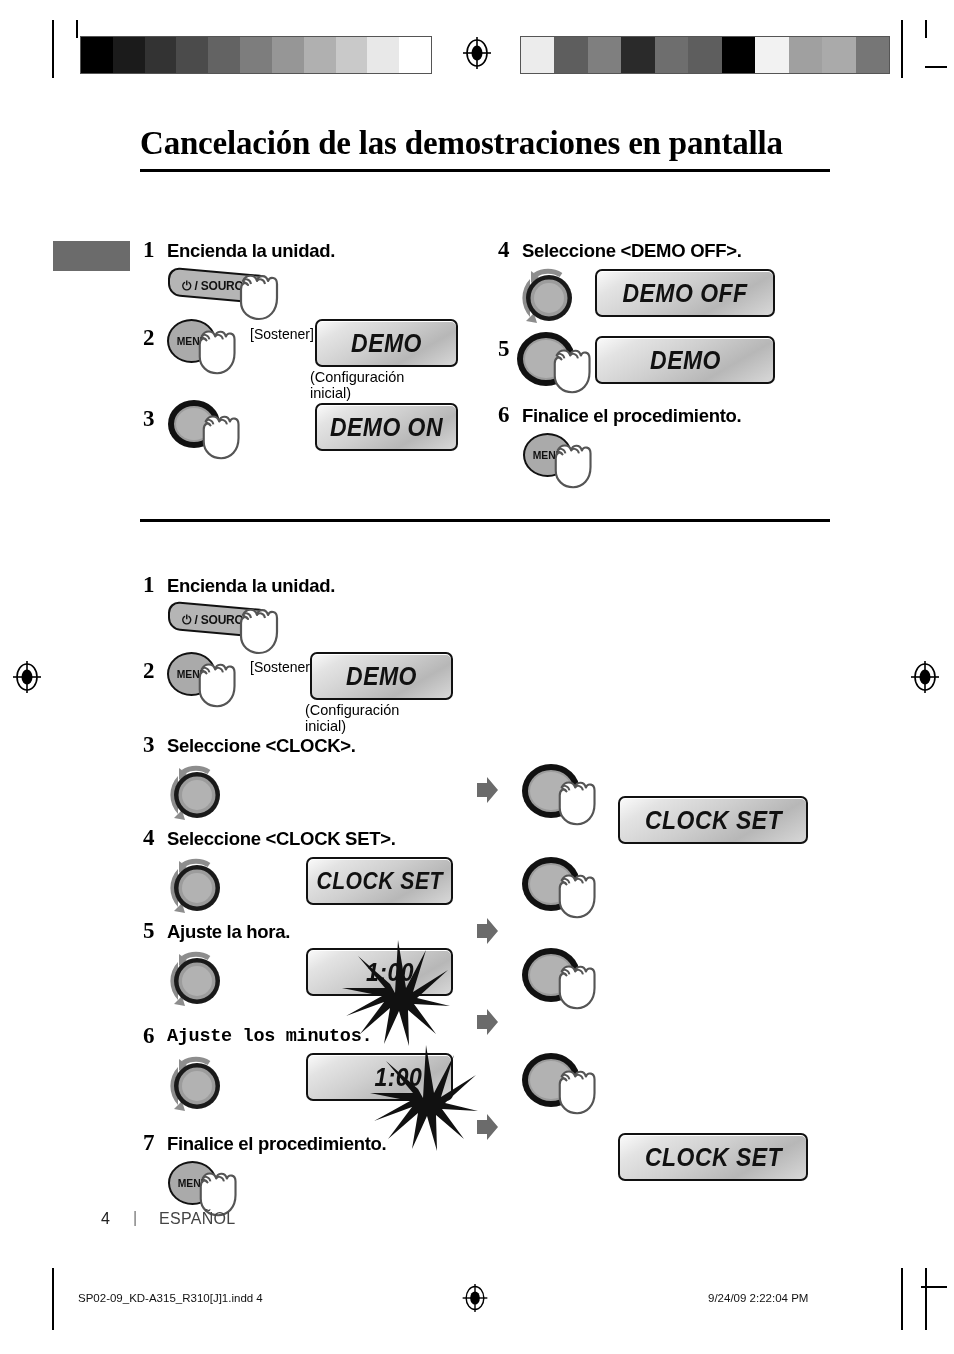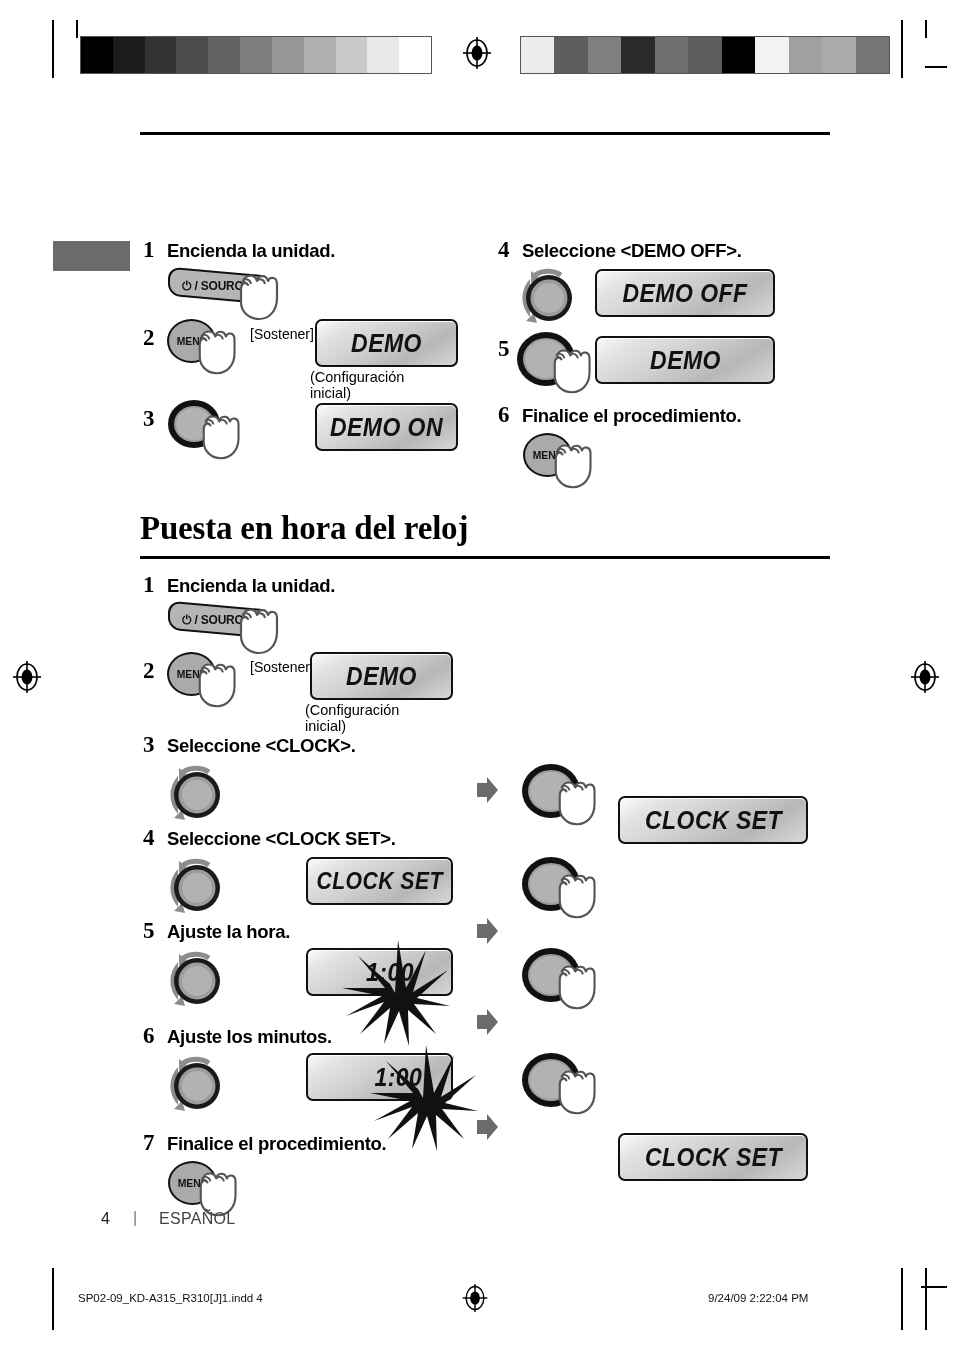--- a/index.html
+++ b/index.html
@@ -189,20 +189,21 @@
     <div class="sw" style="background: rgb(242, 242, 242);"></div>
     <div class="sw" style="background: rgb(160, 160, 160);"></div>
     <div class="sw" style="background: rgb(170, 170, 170);"></div>
     <div class="sw" style="background: rgb(118, 118, 118);"></div>
   </div>
 
 <div class="gray-tab"></div>
 
 <div id="content">
 
+  <h1 class="sec-title">Cancelación de las demostraciones en pantalla</h1>
   <div class="rule"></div>
 
   <div class="abs" style="left:0px;top:112px;width:350px;">
 
     <div class="abs" style="left:0;top:0;">
       <span class="stepnum abs" style="left:3px;top:0;">1</span>
       <span class="steptext abs" style="left:27px;top:3px;white-space:nowrap;">Encienda la unidad.</span>
       <div class="abs" style="left:28px;top:34px;">
         <div class="src-btn">
           <span>⏻ / SOURCE</span>
@@ -303,21 +304,20 @@
         <svg class="hand" style="left:25px;top:4px;" width="58" height="56" viewBox="0 0 60 58">
           <path d="M10 14 C13 7, 22 7, 24 14 C25 8, 33 7, 35 14 C37 9, 44 10, 44 17 L44 31 C44 44, 36 52, 26 52 C16 52, 8 45, 8 35 L8 22 C8 16, 13 14, 15 18 Z" fill="#ffffff" stroke="#555" stroke-width="2.2" stroke-linejoin="round"></path>
           <path d="M10 14 C12 11, 17 12, 18 17" fill="none" stroke="#555" stroke-width="2"></path>
           <path d="M24 14 C26 11, 31 12, 32 17" fill="none" stroke="#555" stroke-width="2"></path>
         </svg>
       </div>
     </div>
   </div>
 
   <div class="abs" style="left:0;top:385px;width:690px;">
-    <h1 class="sec-title" style="font-size:33px;">Puesta en hora del reloj</h1>
     <div class="rule" style="margin-top:9px;"></div>
 
     <div class="abs" style="left:0;top:62px;">
       <span class="stepnum abs" style="left:3px;top:0;">1</span>
       <span class="steptext abs" style="left:27px;top:3px;white-space:nowrap;">Encienda la unidad.</span>
       <div class="abs" style="left:28px;top:33px;">
         <div class="src-btn">
           <span>⏻ / SOURCE</span>
         </div>
         <svg class="hand" style="left:65px;top:-4px;" width="60" height="58" viewBox="0 0 60 58">
@@ -444,21 +444,21 @@
         <svg class="hand" style="left:30px;top:10px;" width="58" height="56" viewBox="0 0 60 58">
           <path d="M10 14 C13 7, 22 7, 24 14 C25 8, 33 7, 35 14 C37 9, 44 10, 44 17 L44 31 C44 44, 36 52, 26 52 C16 52, 8 45, 8 35 L8 22 C8 16, 13 14, 15 18 Z" fill="#ffffff" stroke="#555" stroke-width="2.2" stroke-linejoin="round"></path>
           <path d="M10 14 C12 11, 17 12, 18 17" fill="none" stroke="#555" stroke-width="2"></path>
           <path d="M24 14 C26 11, 31 12, 32 17" fill="none" stroke="#555" stroke-width="2"></path>
         </svg>
       </div>
     </div>
 
     <div class="abs" style="left:0;top:513px;">
       <span class="stepnum abs" style="left:3px;top:0;">6</span>
-      <span class="steptext abs" style="left:27px;top:3px;white-space:nowrap;">Ajuste los minutos.</span>
+      <span class="steptext abs" style="left:27px;top:3px;white-space:nowrap;font-family:Liberation Mono, monospace;">Ajuste los minutos.</span>
       <div class="abs" style="left:25px;top:32px;">
         <svg class="knob-rot" viewBox="0 0 62 62">
           <path d="M13 12 A24 26 0 0 0 13 50 L9 54 L20 56 L17 46 L13 50" fill="#8d8d8d"></path>
           <path d="M18 8 A25 26 0 0 1 44 8" fill="none" stroke="#8d8d8d" stroke-width="5"></path>
           <polygon points="14,4 14,16 22,10" fill="#8d8d8d"></polygon>
           <circle cx="32" cy="31" r="23" fill="#1a1a1a"></circle>
           <circle cx="32" cy="31" r="19.5" fill="#9c9c9c" stroke="#1a1a1a" stroke-width="2"></circle>
           <circle cx="32" cy="31" r="15" fill="#b2b2b2"></circle>
         </svg>
       </div>

